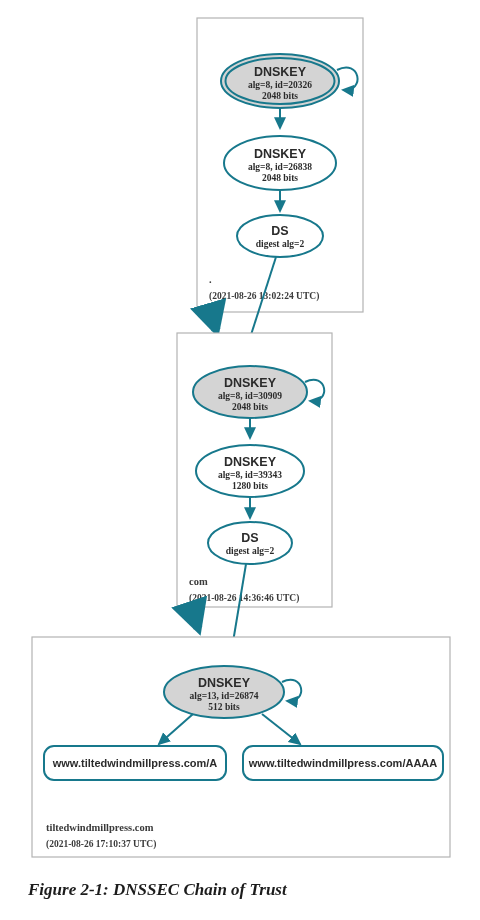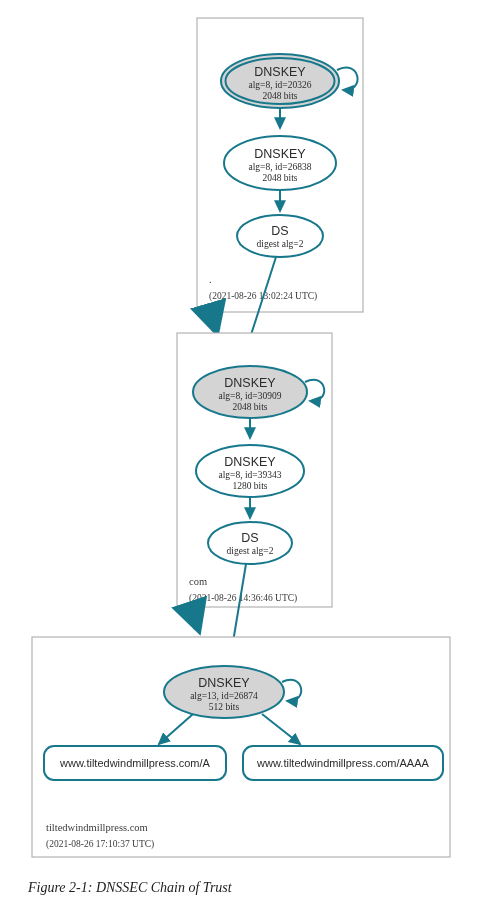--- a/index.html
+++ b/index.html
@@ -1,18 +1,18 @@
 <!DOCTYPE html>
 <html><head>
 <meta charset="utf-8">
 <style>
   html,body{margin:0;padding:0;background:#ffffff;}
   body{width:480px;height:920px;overflow:hidden;
        font-family:"Liberation Sans",sans-serif;}
-  #stage{position:relative;width:480px;height:796px;}
+  #stage{position:relative;width:480px;height:796px;font-weight:bold;}
   svg#diagram{position:absolute;left:0;top:0;width:480px;height:920px;display:block;}
   .zone-box{fill:#ffffff;stroke:#b3b3b3;stroke-width:1.2;}
   .node-ell{stroke:#17788c;stroke-width:2;}
   .ell-grey{fill:#d4d4d4;}
   .ell-white{fill:#ffffff;}
   .rr-box{fill:#ffffff;stroke:#17788c;stroke-width:2;}
   .edge{stroke:#17788c;fill:none;}
   .edge-thin{stroke-width:2;}
   .edge-thick{stroke-width:9;}
   .loop{stroke:#17788c;stroke-width:2;fill:none;}
@@ -21,21 +21,21 @@
   .t-sub{font-family:"Liberation Serif",serif;font-size:9.5px;fill:#2b2b2b;
          text-anchor:middle;}
   .t-rr{font-family:"Liberation Sans",sans-serif;font-size:11px;fill:#2b2b2b;
         text-anchor:middle;}
   .t-zone{font-family:"Liberation Serif",serif;font-size:10.5px;fill:#3a3a3a;
           text-anchor:start;}
   .t-stamp{font-family:"Liberation Serif",serif;font-size:9.5px;fill:#3a3a3a;
            text-anchor:start;}
   .caption{position:absolute;left:28px;top:880px;
            font-family:"Liberation Serif",serif;font-style:italic;
-           font-size:14px;color:#1c1c1c;white-space:nowrap;}
+           font-size:17px;color:#1c1c1c;white-space:nowrap;}
 </style>
 </head>
 <body>
 
 <div id="stage">
 
   <svg id="diagram" viewBox="0 0 480 920">
     <defs>
       <marker id="ah" markerWidth="7" markerHeight="7" refX="5.4" refY="3" orient="auto">
         <path d="M0,0 L6.4,3 L0,6 z" fill="#17788c"></path>

